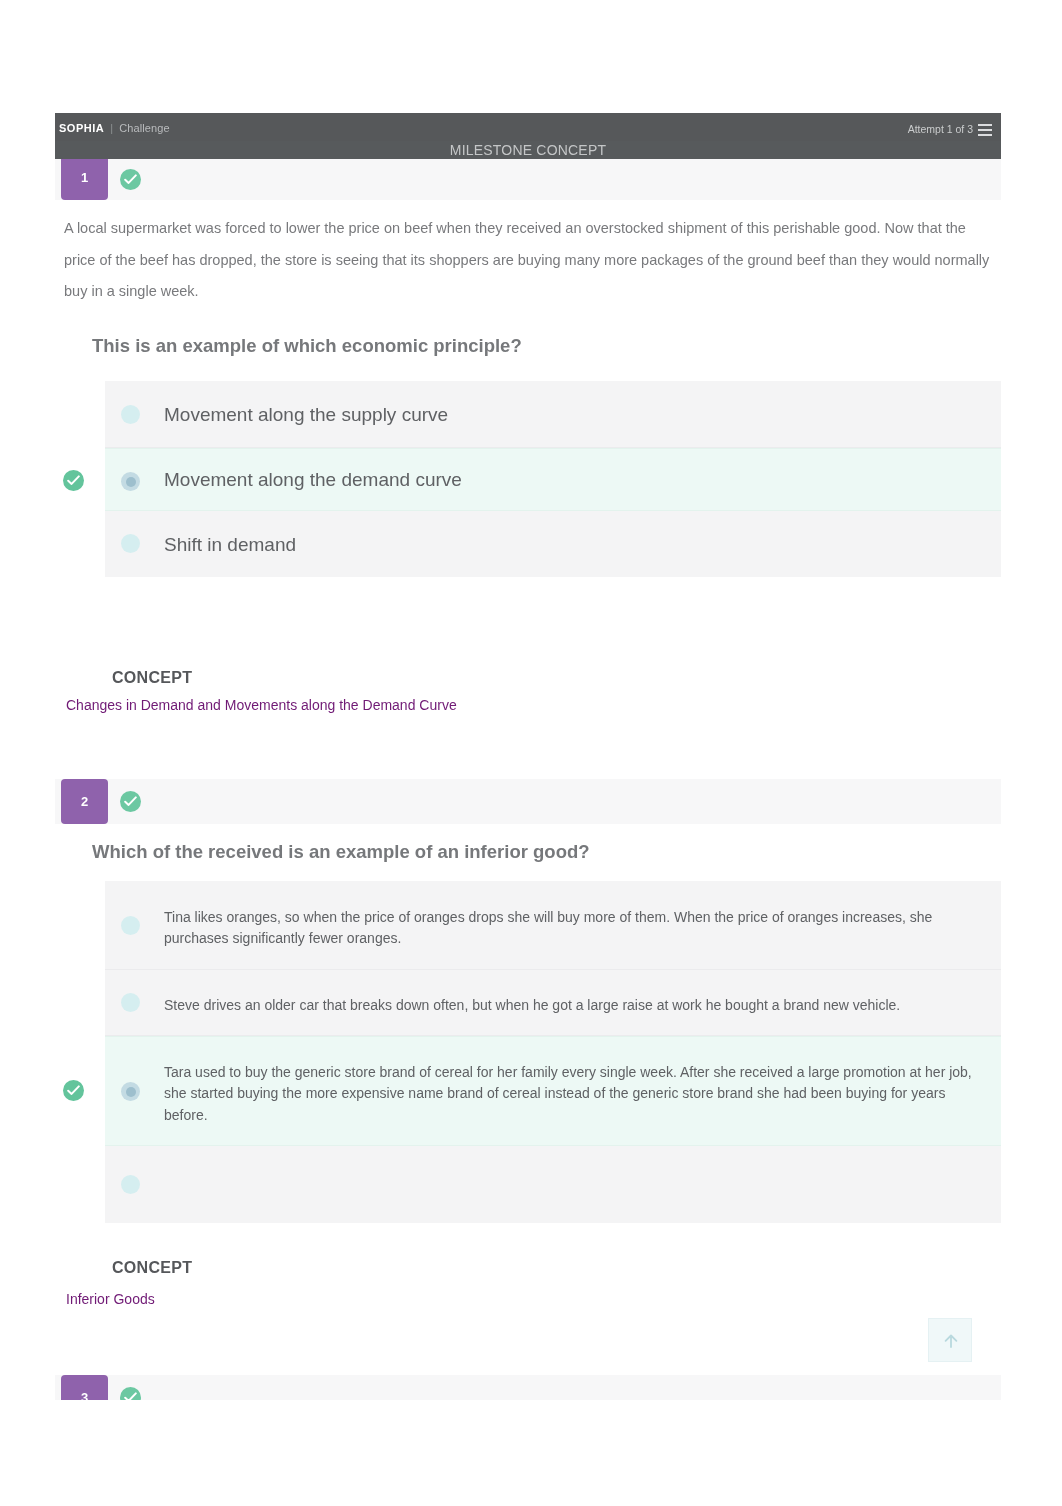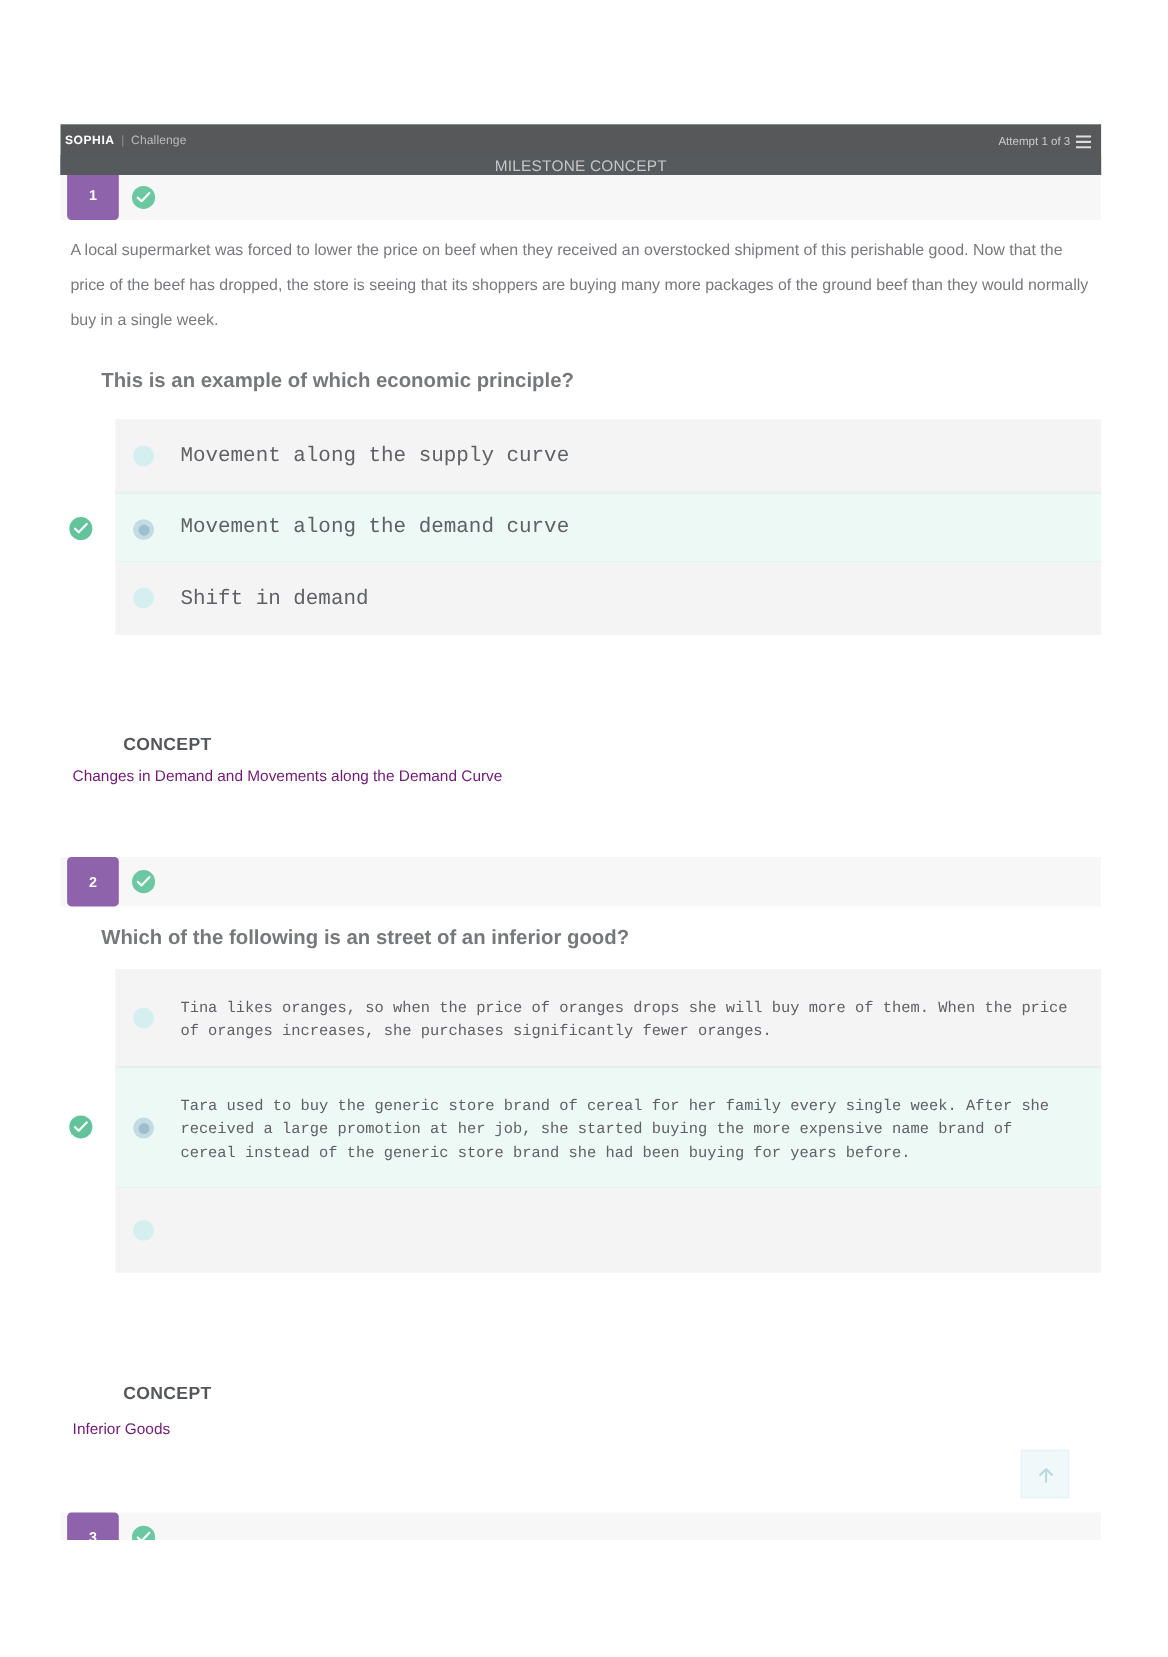--- a/index.html
+++ b/index.html
@@ -22,21 +22,21 @@
   .qnum{position:absolute;left:61px;width:47px;height:45px;background:#8f62ac;border-radius:4px;color:#fff;
         font-size:13px;font-weight:700;text-align:center;line-height:45px;}
   .qmark{position:absolute;left:120px;width:21px;height:21px;border-radius:50%;background:#6cc8a2;}
   .qmark svg{position:absolute;left:4px;top:5px;}
 
   .qbody{position:absolute;left:64px;width:936px;font-size:14.5px;color:#78797c;line-height:31.5px;}
   .qprompt{position:absolute;left:64px;width:936px;font-size:18.5px;color:#76787b;font-weight:700;line-height:22px;margin-left:28px;}
 
   
   .options{position:absolute;left:105px;width:896px;background:#f4f4f5;}
-  .opt{position:relative;background:#f4f4f5;box-sizing:border-box;border-bottom:1px solid #ebebed;font-family:Liberation Mono, monospace;}
+  .opt{position:relative;background:#f4f4f5;box-sizing:border-box;border-bottom:1px solid #ebebed;}
   .opt:last-child{border-bottom:none;}
   .opt.sel{background:#edf9f5;border-top:1px solid #e3f3ed;border-bottom:1px solid #e3f3ed;}
   .radio{position:absolute;left:16px;width:19px;height:19px;border-radius:50%;background:#d5eef0;box-sizing:border-box;}
   .opt.sel .radio{background:#c3dbe3;}
   .opt.sel .radio:after{content:"";position:absolute;left:5px;top:5px;width:10px;height:10px;border-radius:50%;background:#9dbfcd;}
   .otext{position:absolute;left:59px;right:28px;top:6px;bottom:0;display:flex;align-items:center;font-size:14px;color:#5f6164;line-height:21.5px;}
   .options.big .otext{top:0;font-size:19px;line-height:23px;}
   .ocheck{position:absolute;left:-42px;width:21px;height:21px;border-radius:50%;background:#63c49c;}
   .ocheck svg{position:absolute;left:4px;top:5px;}
 
@@ -110,26 +110,32 @@
           <div class="concept-link" style="top:697px">Changes in Demand and Movements along the Demand Curve</div>
         </div>
         <div>
           <div class="qhead" style="top:779px"></div>
           <div class="qnum" style="top:779px"><span>2</span></div>
           <div class="qmark" style="top:791px">
             <svg width="13" height="11" viewBox="0 0 13 11">
               <path d="M1.2 5.7 L4.6 8.9 L11.8 1.4" stroke="#ffffff" stroke-width="2" fill="none" stroke-linecap="round" stroke-linejoin="round"></path>
             </svg>
           </div>
-          <div class="qprompt" style="top:841px">Which of the following is an street of an inferior good?</div>
+          <div class="qprompt" style="top:841px">Which of the received is an example of an inferior good?</div>
           <div class="options" style="top:881px">
             <div class="opt" style="height:89px">
               <div class="radio" style="top:35px"></div>
               <div class="otext">
                 <span>Tina likes oranges, so when the price of oranges drops she will buy more of them. When the price of oranges increases, she purchases significantly fewer oranges.</span>
+              </div>
+            </div>
+            <div class="opt" style="height:66px">
+              <div class="radio" style="top:23px"></div>
+              <div class="otext">
+                <span>Steve drives an older car that breaks down often, but when he got a large raise at work he bought a brand new vehicle.</span>
               </div>
             </div>
             <div class="opt sel" style="height:110px">
               <div class="ocheck" style="top:43px">
                 <svg width="13" height="11" viewBox="0 0 13 11">
                   <path d="M1.2 5.7 L4.6 8.9 L11.8 1.4" stroke="#ffffff" stroke-width="2" fill="none" stroke-linecap="round" stroke-linejoin="round"></path>
                 </svg>
               </div>
               <div class="radio" style="top:45px"></div>
               <div class="otext">

